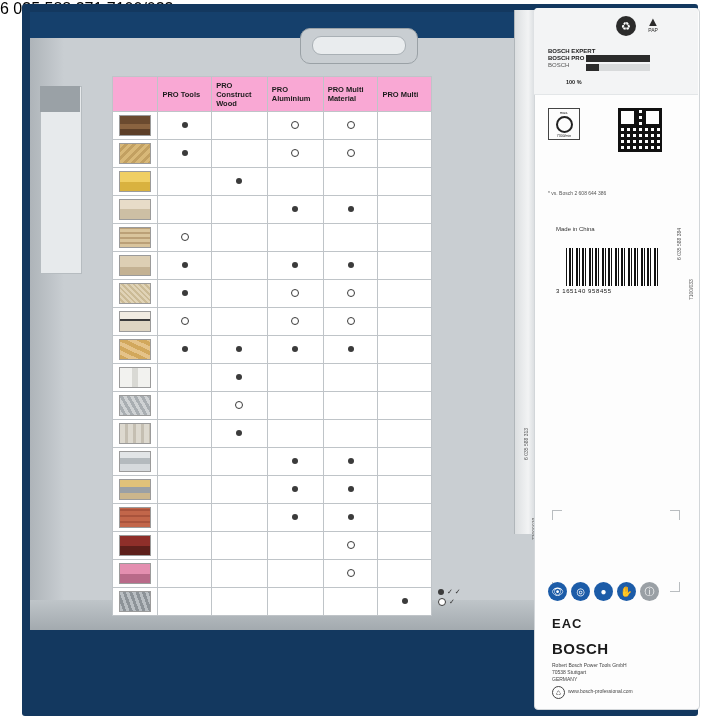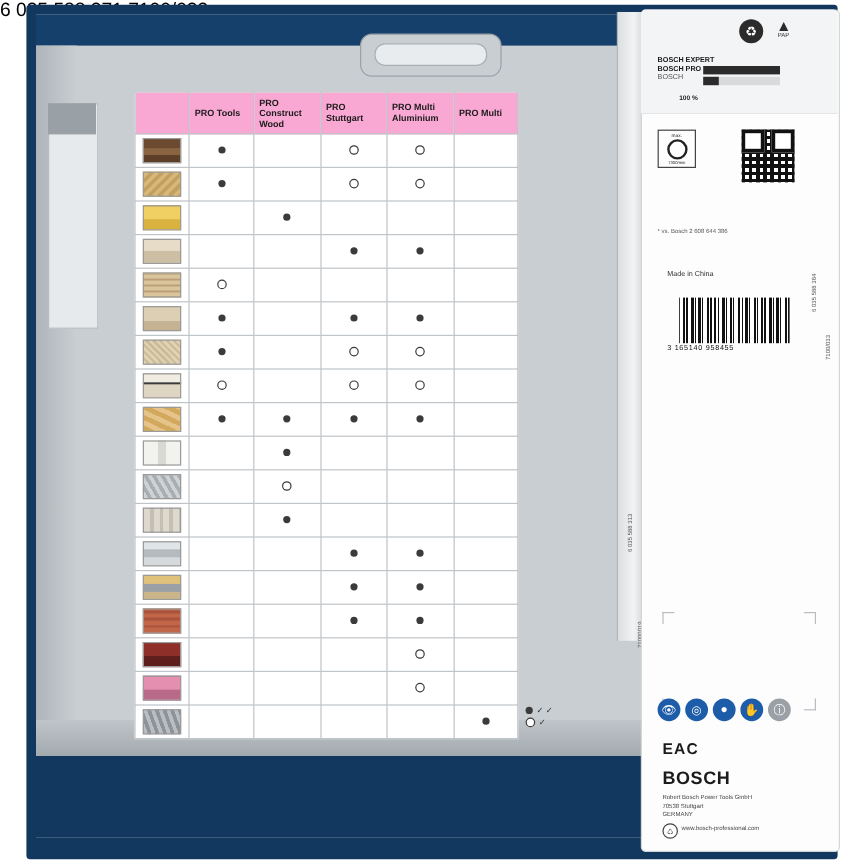--- a/index.html
+++ b/index.html
@@ -214,22 +214,22 @@
   <span class="vtext vt1">6 035 588 371</span>
   <span class="vtext vt2">7100/033</span>
 
   
   <table class="matrix">
     <thead>
       <tr>
         <th class="c-icon"></th>
         <th>PRO Tools</th>
         <th>PRO Construct Wood</th>
-        <th>PRO Stuttgart</th>
-        <th>PRO Multi Aluminium</th>
+        <th>PRO Aluminium</th>
+        <th>PRO Multi Material</th>
         <th>PRO Multi</th>
       </tr>
     </thead>
     <tbody>
         <tr>
           <td class="c-icon">
             <div class="sw sw-dark-wood"></div>
           </td>
           <td class="mark"><span class="dot-full"></span></td>
           <td class="mark"></td>

